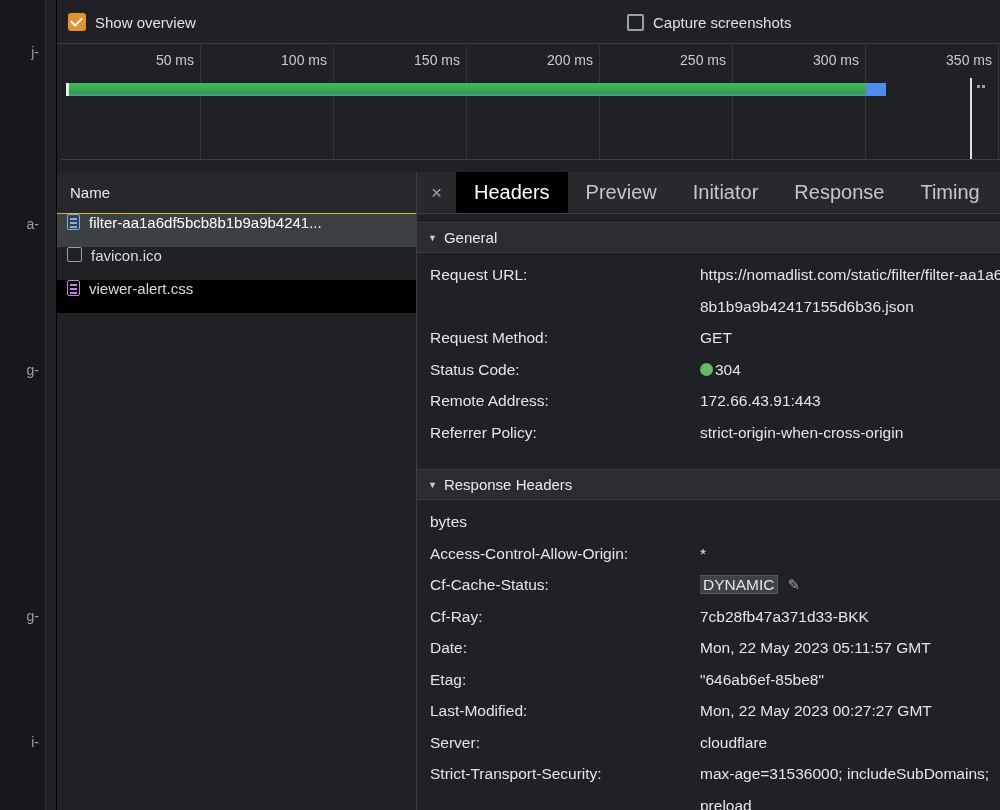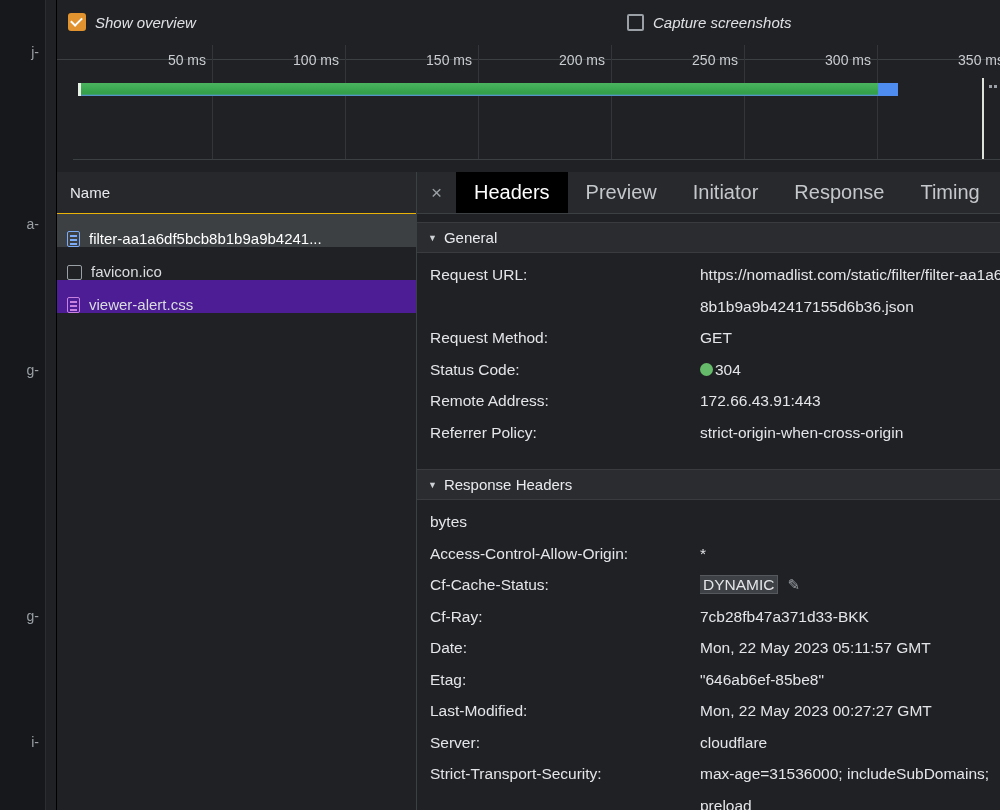--- a/index.html
+++ b/index.html
@@ -10,43 +10,43 @@
   .editor-strip { position:absolute; left:0; top:0; width:57px; height:100%; background:#17181b; border-right:1px solid #000; }
   .strip-scroll { position:absolute; right:0; top:0; width:11px; height:100%; background:#202124; border-left:1px solid #2c2d30; }
   .strip-frag { position:absolute; right:17px; color:#9aa0a6; font-size:14px; }
   .strip-frag:nth-of-type(1){ top:44px; } .strip-frag:nth-of-type(2){ top:216px; }
   .strip-frag:nth-of-type(3){ top:362px; } .strip-frag:nth-of-type(4){ top:608px; }
   .strip-frag:nth-of-type(5){ top:734px; }
 
   .main { position:absolute; left:57px; top:0; right:0; bottom:0; }
 
   
-  .toolbar { position:absolute; left:0; right:0; top:0; height:60px; border-bottom:1px solid #3c4043;font-style:italic; }
+  .toolbar { position:absolute; left:0; right:0; top:0; height:44px; border-bottom:1px solid #3c4043; }
   .checkbox-row { position:absolute; top:0; height:44px; display:flex; align-items:center; gap:9px; font-size:15px; color:#dfe1e5; }
   .cb-show { left:11px; } .cb-capture { left:570px; }
   .checkbox-checked { width:18px; height:18px; border-radius:3px; background:#e0932e; position:relative; flex:none; }
   .checkbox-checked::after { content:""; position:absolute; left:3px; top:4px; width:9px; height:5px; border-left:2px solid #fff; border-bottom:2px solid #fff; transform:rotate(-45deg); }
   .checkbox-unchecked { width:17px; height:17px; border-radius:2px; border:2px solid #9aa0a6; flex:none; }
 
   
-  .timeline { position:absolute; left:16px; right:0; top:45px; height:115px; border-bottom:1px solid #3c4043; overflow:hidden; }
+  .timeline { position:absolute; left:4px; right:0; top:45px; height:115px; border-bottom:1px solid #3c4043; overflow:hidden; }
   .gridline { position:absolute; top:0; bottom:0; width:1px; background:#34353a; z-index:1; }
   .tick-label { position:absolute; top:7px; width:90px; text-align:right; font-size:14px; color:#c9ccd1; z-index:1; }
   .overview-bar { position:absolute; left:5px; top:38px; width:820px; height:13px; z-index:2; background:linear-gradient(180deg,#4ab55e 0%, #35a24b 70%, #35a24b 85%, #5d8ef0 100%); border-radius:1px; }
   .bar-start { position:absolute; left:0; top:0; width:3px; height:100%; background:#e9efe6; }
   .bar-blue-cap { position:absolute; right:0; top:0; width:20px; height:100%; background:#4e8cf0; }
   .load-marker { position:absolute; left:909px; top:33px; bottom:0; width:2px; background:#dde3da; z-index:3; }
   .marker-dots { position:absolute; left:916px; top:40px; width:3px; height:3px; background:#9aa0a6; box-shadow:5px 0 0 #9aa0a6; z-index:3; }
 
   
   .name-panel { position:absolute; left:0; top:172px; width:360px; bottom:0; background:#202124; border-right:1px solid #3c4043; }
   .name-header { height:42px; line-height:42px; padding-left:13px; font-size:15px; color:#e8eaed; background:#27282b; border-bottom:1px solid #eab308; }
-  .req-row { height:33px; display:flex; align-items:flex-end; gap:9px; padding-left:10px; font-size:15px; color:#dadce0; white-space:nowrap; overflow:hidden; }
+  .req-row { height:33px; display:flex; align-items:flex-start; gap:9px; padding-left:10px; font-size:15px; color:#dadce0; white-space:nowrap; overflow:hidden; }
   .req-row.selected { background:#3c4043; color:#fff; }
-  .req-row.striped { background:#4c1d95; }
+  .req-row.striped { background:#000000; }
   .ficon { width:13px; height:16px; border:1px solid currentColor; border-radius:2px; position:relative; flex:none; }
   .ficon::before { content:""; position:absolute; left:2px; right:2px; top:3px; height:2px; background:currentColor; box-shadow:0 4px 0 currentColor, 0 8px 0 currentColor; }
   .ficon-blue { color:#7cacf8; } .ficon-purple { color:#c981e0; }
   .ficon-square { width:15px; height:15px; border:1.5px solid #9aa0a6; border-radius:2px; flex:none; }
 
   
   .details-panel { position:absolute; left:360px; right:0; top:172px; bottom:0; background:#202124; overflow:hidden; }
   .tabbar { height:42px; background:#28292c; border-bottom:1px solid #3c4043; display:flex; align-items:stretch; white-space:nowrap; overflow:hidden; }
   .tab-close { width:39px; display:flex; align-items:center; justify-content:center; color:#9aa0a6; font-size:19px; flex:none; cursor:default; }
   .tab { display:flex; align-items:center; padding:0 18px; font-size:20px; color:#c4c7cb; flex:none; }

